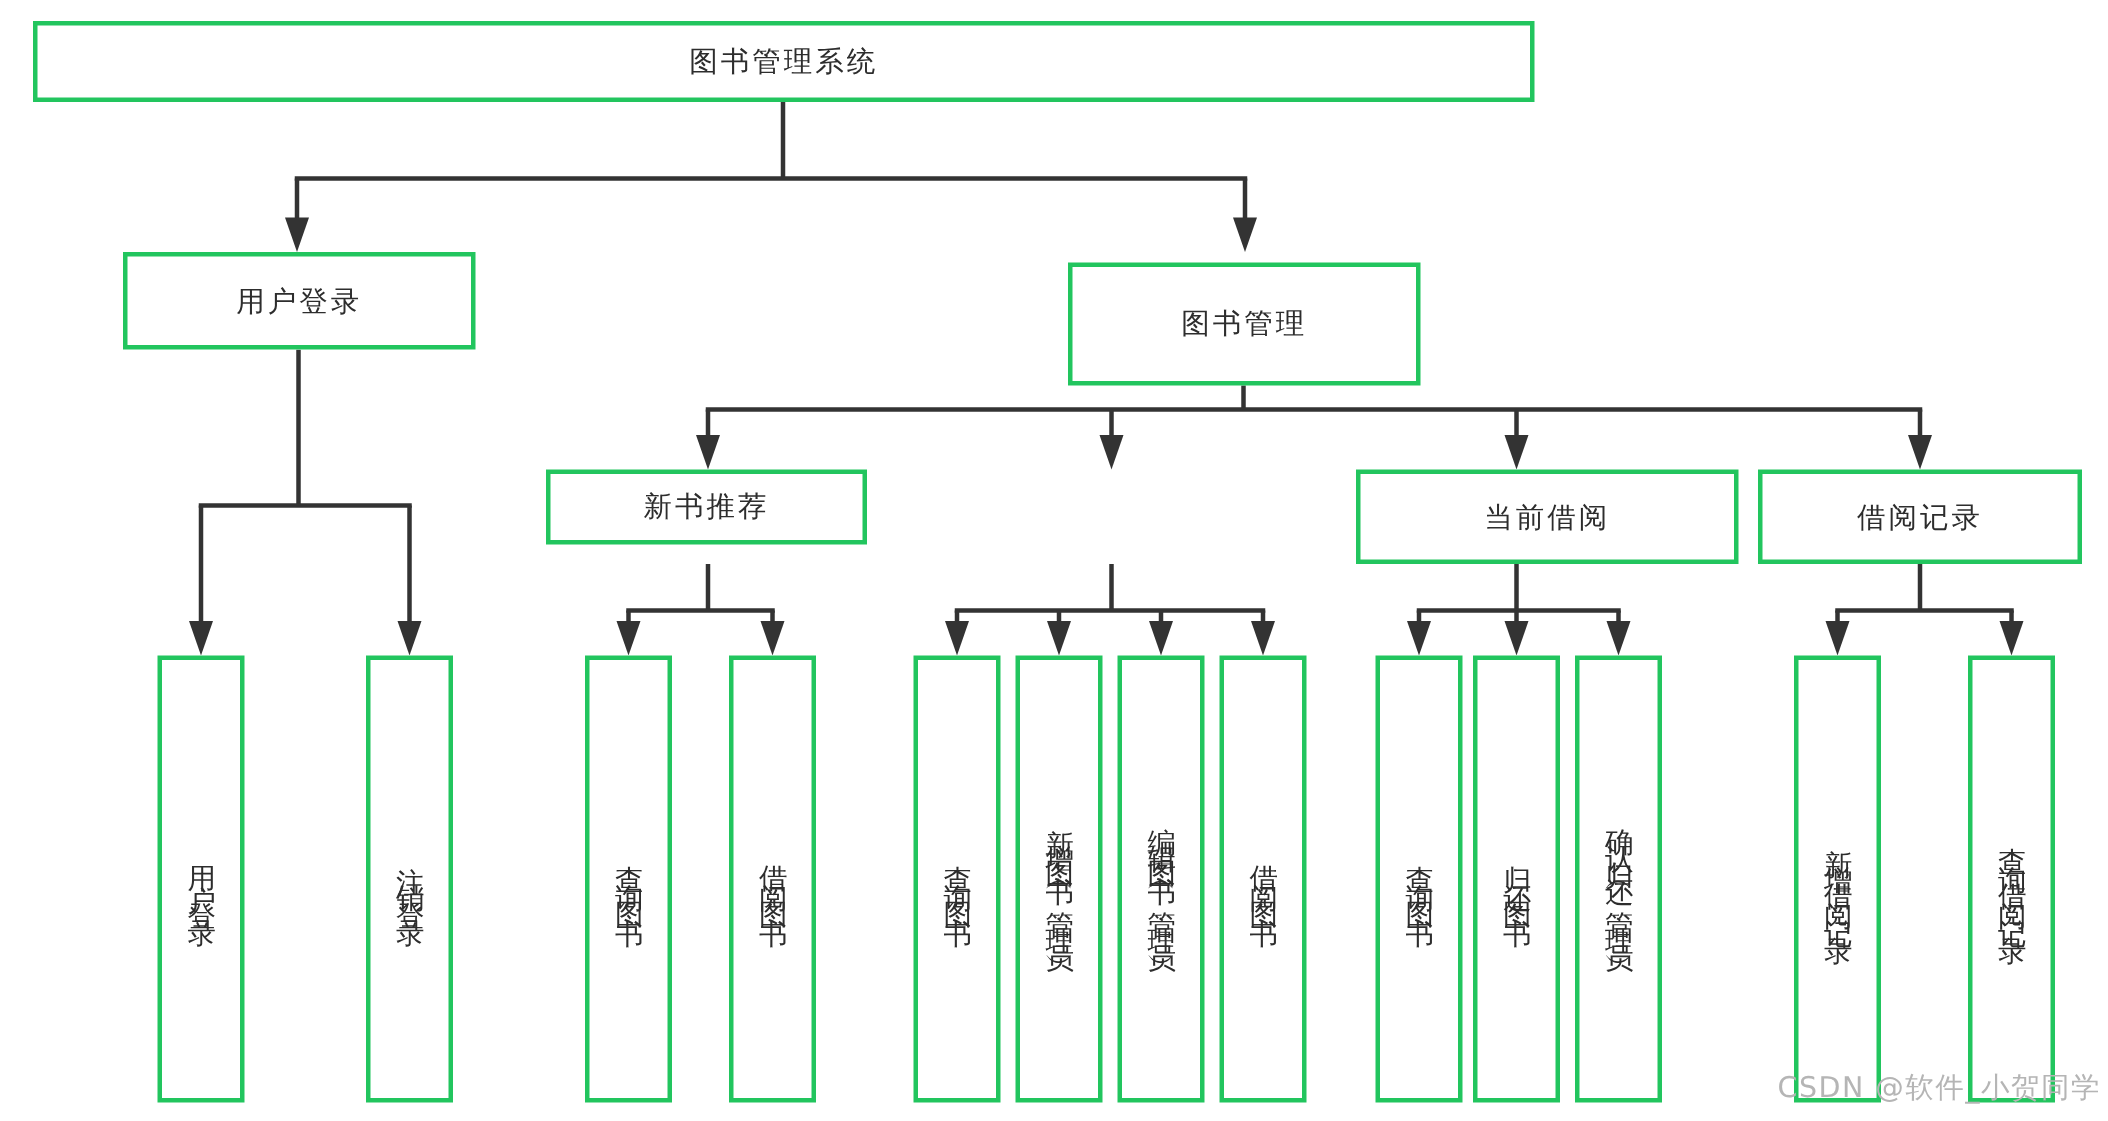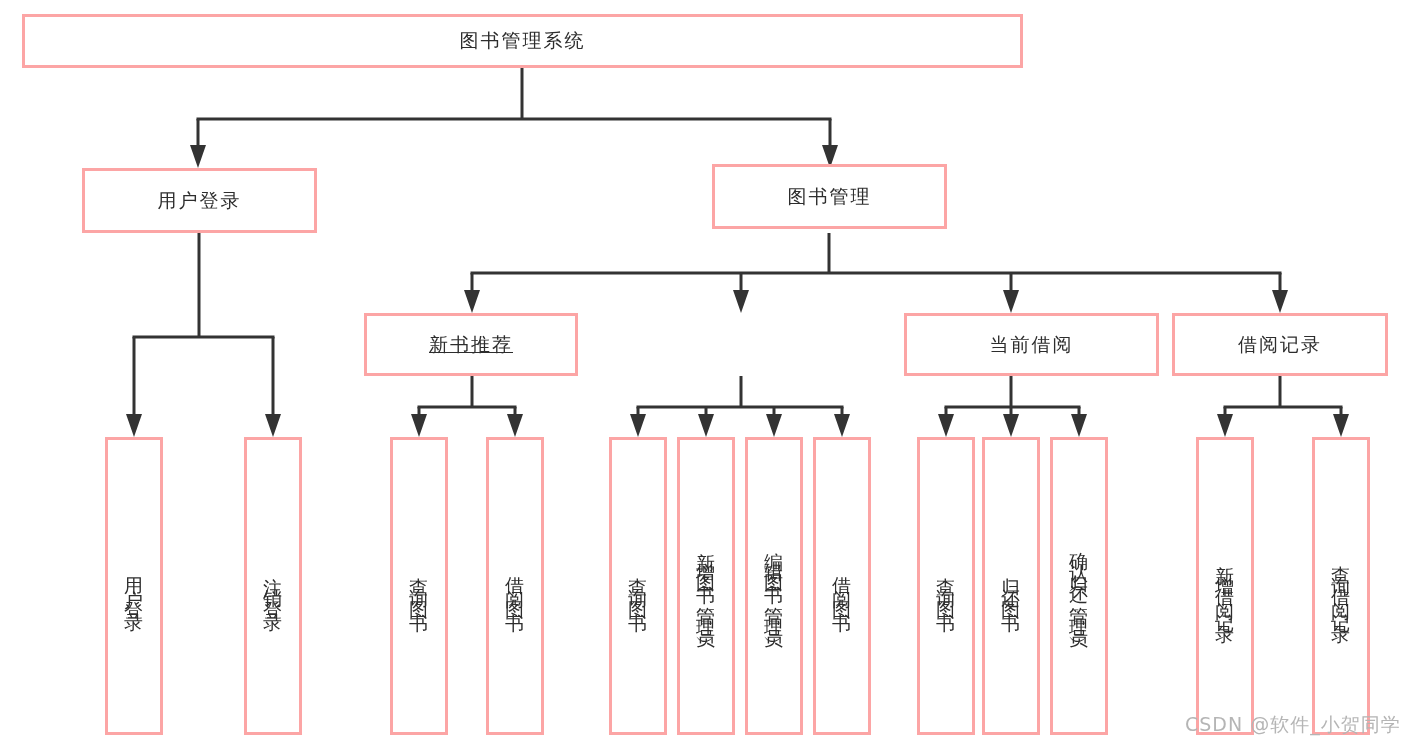--- a/index.html
+++ b/index.html
@@ -17,21 +17,21 @@
   }
   .connectors {
     position: absolute;
     left: 0;
     top: 0;
     z-index: 0;
   }
   .box {
     position: absolute;
     box-sizing: border-box;
-    border: 3px solid #fca5a5;
+    border: 3px solid #22c55e;
     background: #ffffff;
     color: #2d2d2d;
     display: flex;
     align-items: center;
     justify-content: center;
     z-index: 1;
     text-align: center;
   }
   .box.h span {
     font-size: 19px;
@@ -133,25 +133,25 @@
     </g>
   </svg>
 
   <div class="box h" style="left:22px; top:14px; width:1001px; height:54px;">
     <span>图书管理系统</span>
   </div>
 
   <div class="box h" style="left:82px; top:168px; width:235px; height:65px;">
     <span>用户登录</span>
   </div>
-  <div class="box h" style="left:712px; top:164px; width:235px; height:65px;text-align:right;">
+  <div class="box h" style="left:712px; top:175px; width:235px; height:82px;text-align:right;">
     <span>图书管理</span>
   </div>
 
-  <div class="box h" style="left:364px; top:313px; width:214px; height:63px;text-decoration:underline;">
+  <div class="box h" style="left:364px; top:313px; width:214px; height:50px;">
     <span>新书推荐</span>
   </div>
   <div class="box h" style="left:904px; top:313px; width:255px; height:63px;">
     <span>当前借阅</span>
   </div>
   <div class="box h" style="left:1172px; top:313px; width:216px; height:63px;">
     <span>借阅记录</span>
   </div>
 
   <div class="box v" style="left:105px; top:437px; width:58px; height:298px;">

